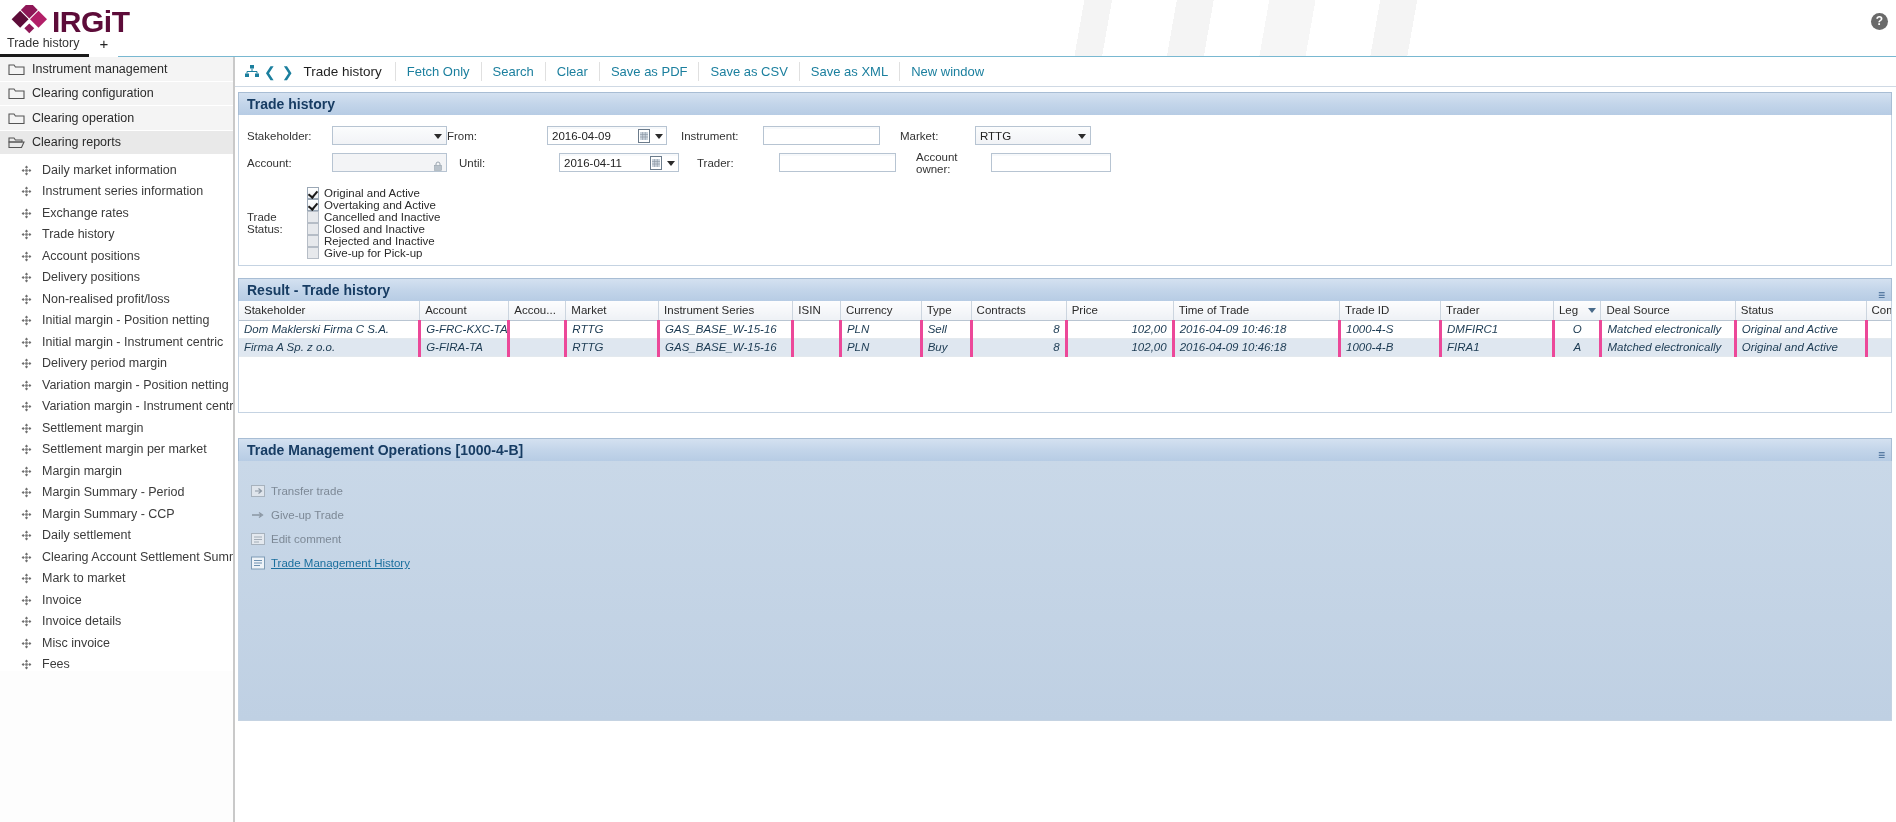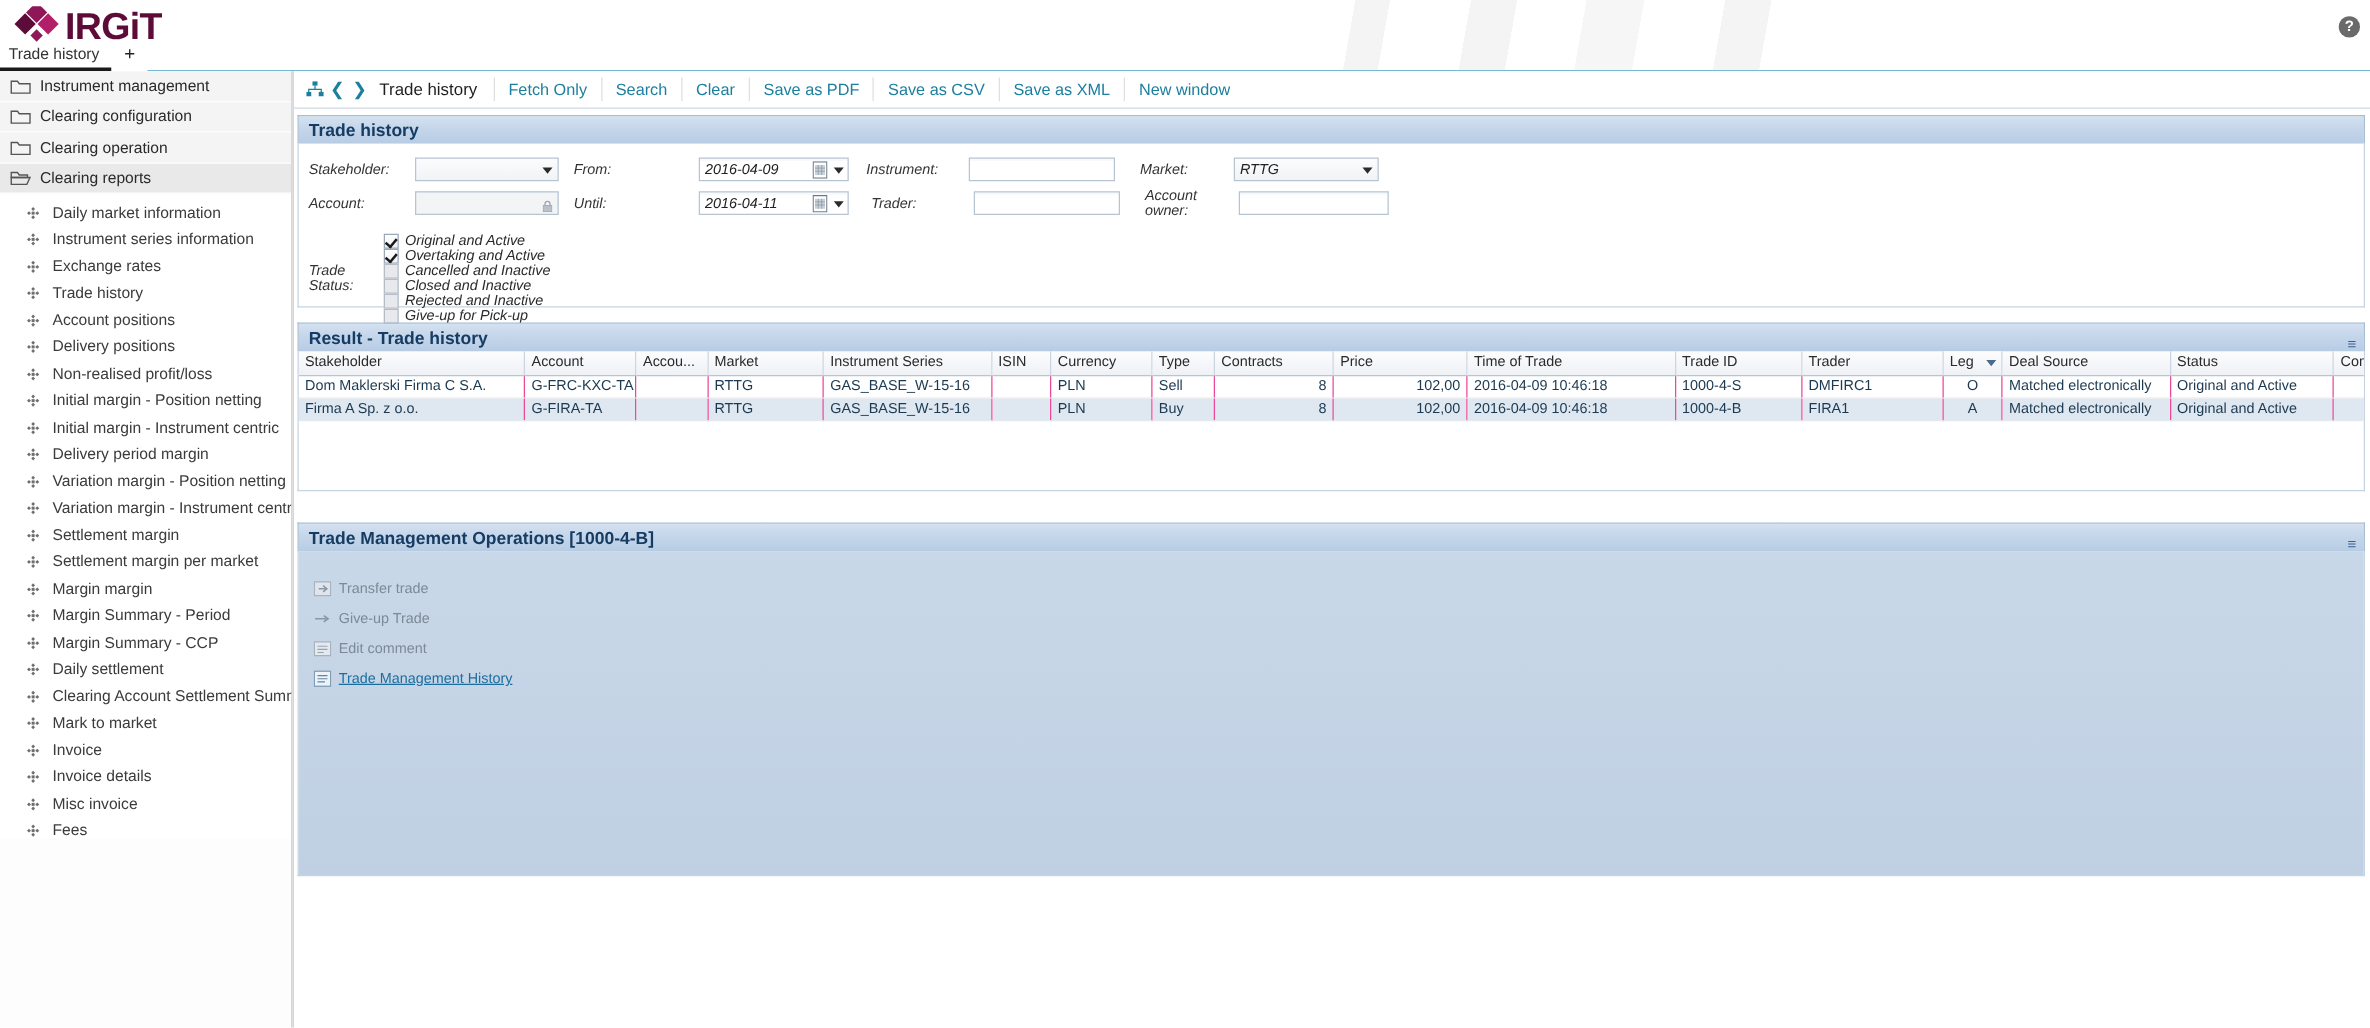--- a/index.html
+++ b/index.html
@@ -113,21 +113,21 @@
     background:linear-gradient(to bottom,#d4e1f0 0%, #c3d5ea 50%, #b7cce4 100%);
     border:1px solid #a8bdd4; border-bottom:none;
     position:relative;
   }
   .panel-head .collapse-ico {
     position:absolute; right:6px; top:5px; color:#3a628f; font-size:12px; cursor:pointer;
   }
   .panel-body { border:1px solid #c5d3e2; border-top:none; background:#fff; }
 
   
-  #search-body { height:131px; position:relative; padding:9px 0 0 8px;font-style:italic; }
+  #search-body { height:151px; position:relative; padding:9px 0 0 8px; }
   .form-row { display:flex; align-items:center; height:23px; margin-bottom:4px; }
   .f-label { font-size:11.5px; color:#333; }
   .inp {
     border:1px solid #b7c4d2; background:#fff; height:19px;
     font-size:11.5px; color:#222; padding:0 4px; line-height:19px;
     position:relative; background:linear-gradient(to bottom,#f7f9fb 0 12%, #ffffff 12% 100%);
   }
   .inp.disabled { background:#f3f4f6; }
   .sel {
     border:1px solid #b7c4d2; height:19px; background:linear-gradient(to bottom,#fbfcfd,#f1f3f6);
@@ -170,22 +170,22 @@
   table.grid { border-collapse:collapse; width:1700px; table-layout:fixed; }
   table.grid th {
     height:19px; font-size:11.5px; font-weight:normal; color:#2a2a2a;
     text-align:left; padding:0 5px;
     background:linear-gradient(to bottom,#fdfdfe 0%,#eef1f5 100%);
     border-right:1px solid #ccd5df; border-bottom:1px solid #b9c5d2;
     white-space:nowrap; overflow:hidden;
   }
   table.grid td {
     height:18px; font-size:11.5px; color:#1b3a52; padding:0 5px;
-    border-right:1px solid #ec4899; border-bottom:1px solid #e3e9ee;
-    white-space:nowrap; overflow:hidden;
+    border-right:3px solid #ec4899; border-bottom:1px solid #e3e9ee;
+    white-space:nowrap; overflow:hidden;font-style:italic;
   }
   table.grid tr.row-odd td { background:#ffffff; }
   table.grid tr.row-even td { background:#dfe7f0; }
   td.num { text-align:right; }
   td.ctr { text-align:center; }
   th.sorted { position:relative; }
   th.sorted .sortarrow {
     position:absolute; right:4px; top:7px;
     border-left:4px solid transparent; border-right:4px solid transparent;
     border-top:5px solid #4a6b8a;
@@ -545,21 +545,21 @@
     </div>
     <div class="panel-body" id="search-body">
 
       <div class="form-row">
         <span class="f-label" style="width:85px">Stakeholder:</span>
         <span class="sel" style="width:115px">
           <span></span>
           <span class="arrow"></span>
         </span>
 
-        <span class="f-label" style="width:75px; margin-left:12px">From:</span>
+        <span class="f-label" style="width:75px; ">From:</span>
         <span class="inp datefield" style="width:120px">
           <span>2016-04-09</span>
           <span class="cal">
             <svg width="12" height="14" viewBox="0 0 12 14">
               <rect x="0.5" y="0.5" width="11" height="13" fill="#fff" stroke="#6b7b8b"></rect>
               <rect x="2" y="3" width="8" height="8" fill="#c9d2db"></rect>
               <path d="M2 5.5 h8 M2 8 h8 M4.6 3 v8 M7.3 3 v8" stroke="#8a96a3" stroke-width="0.6"></path>
             </svg>
           </span>
           <span class="arrow"></span>

